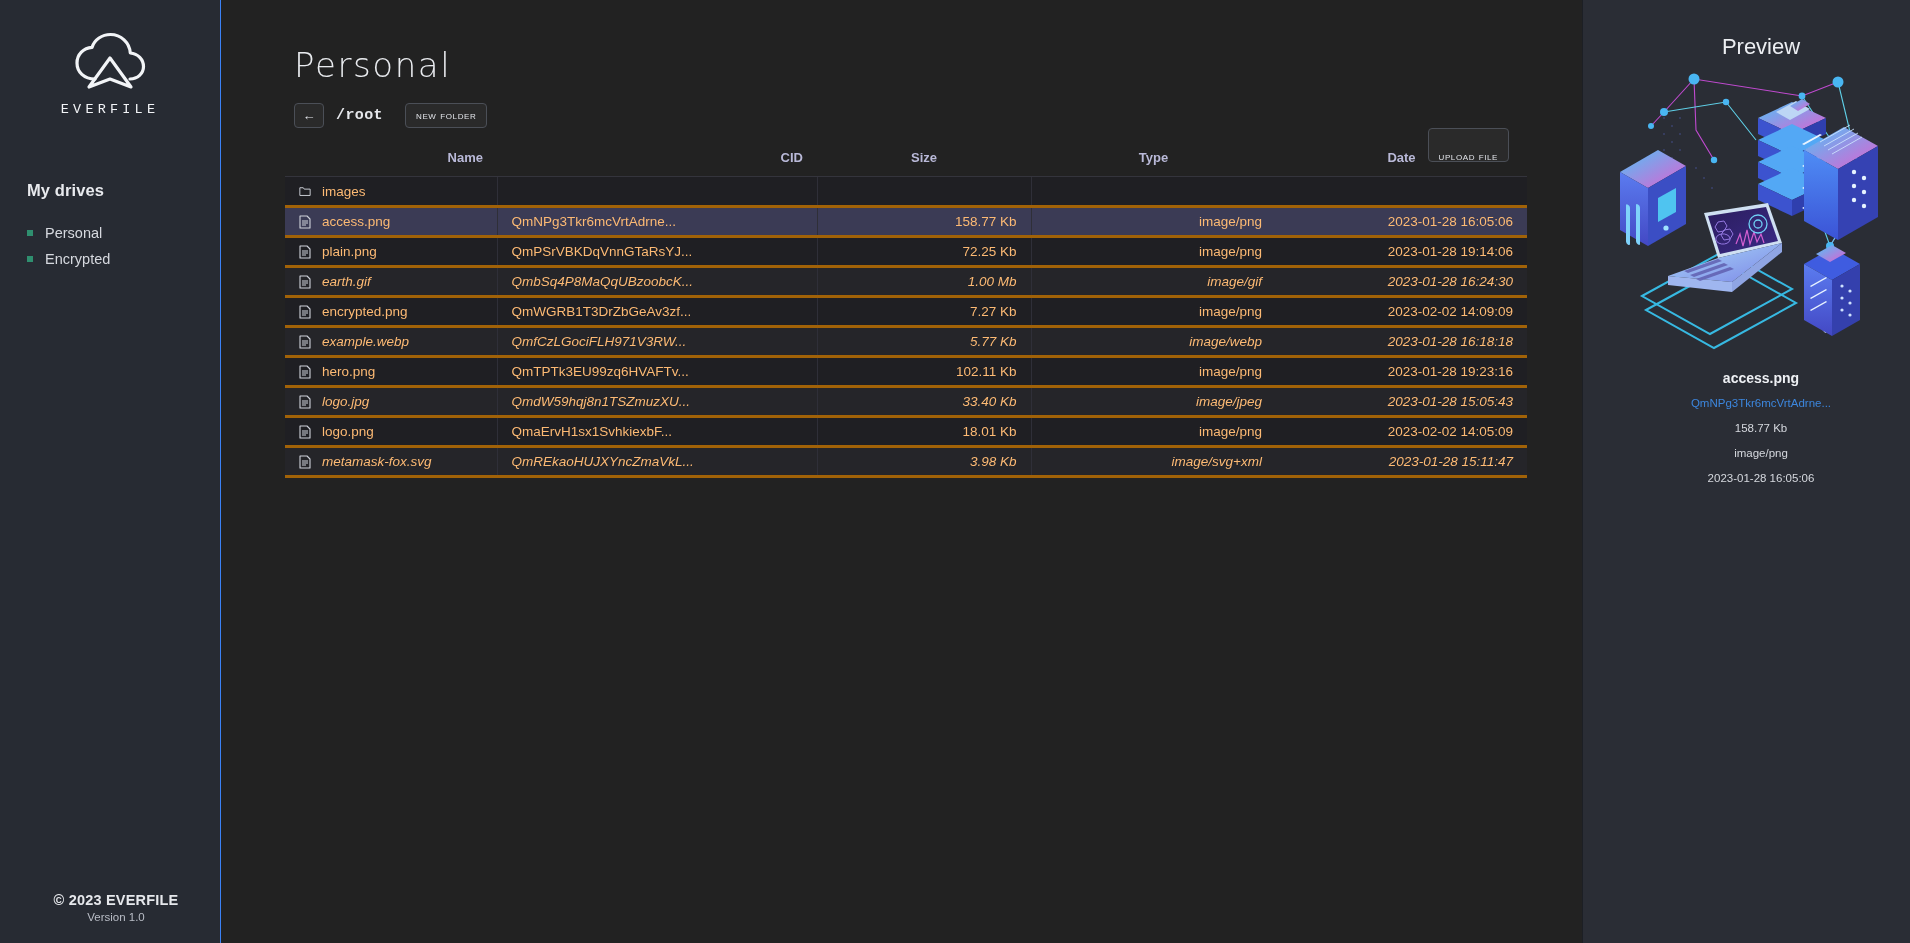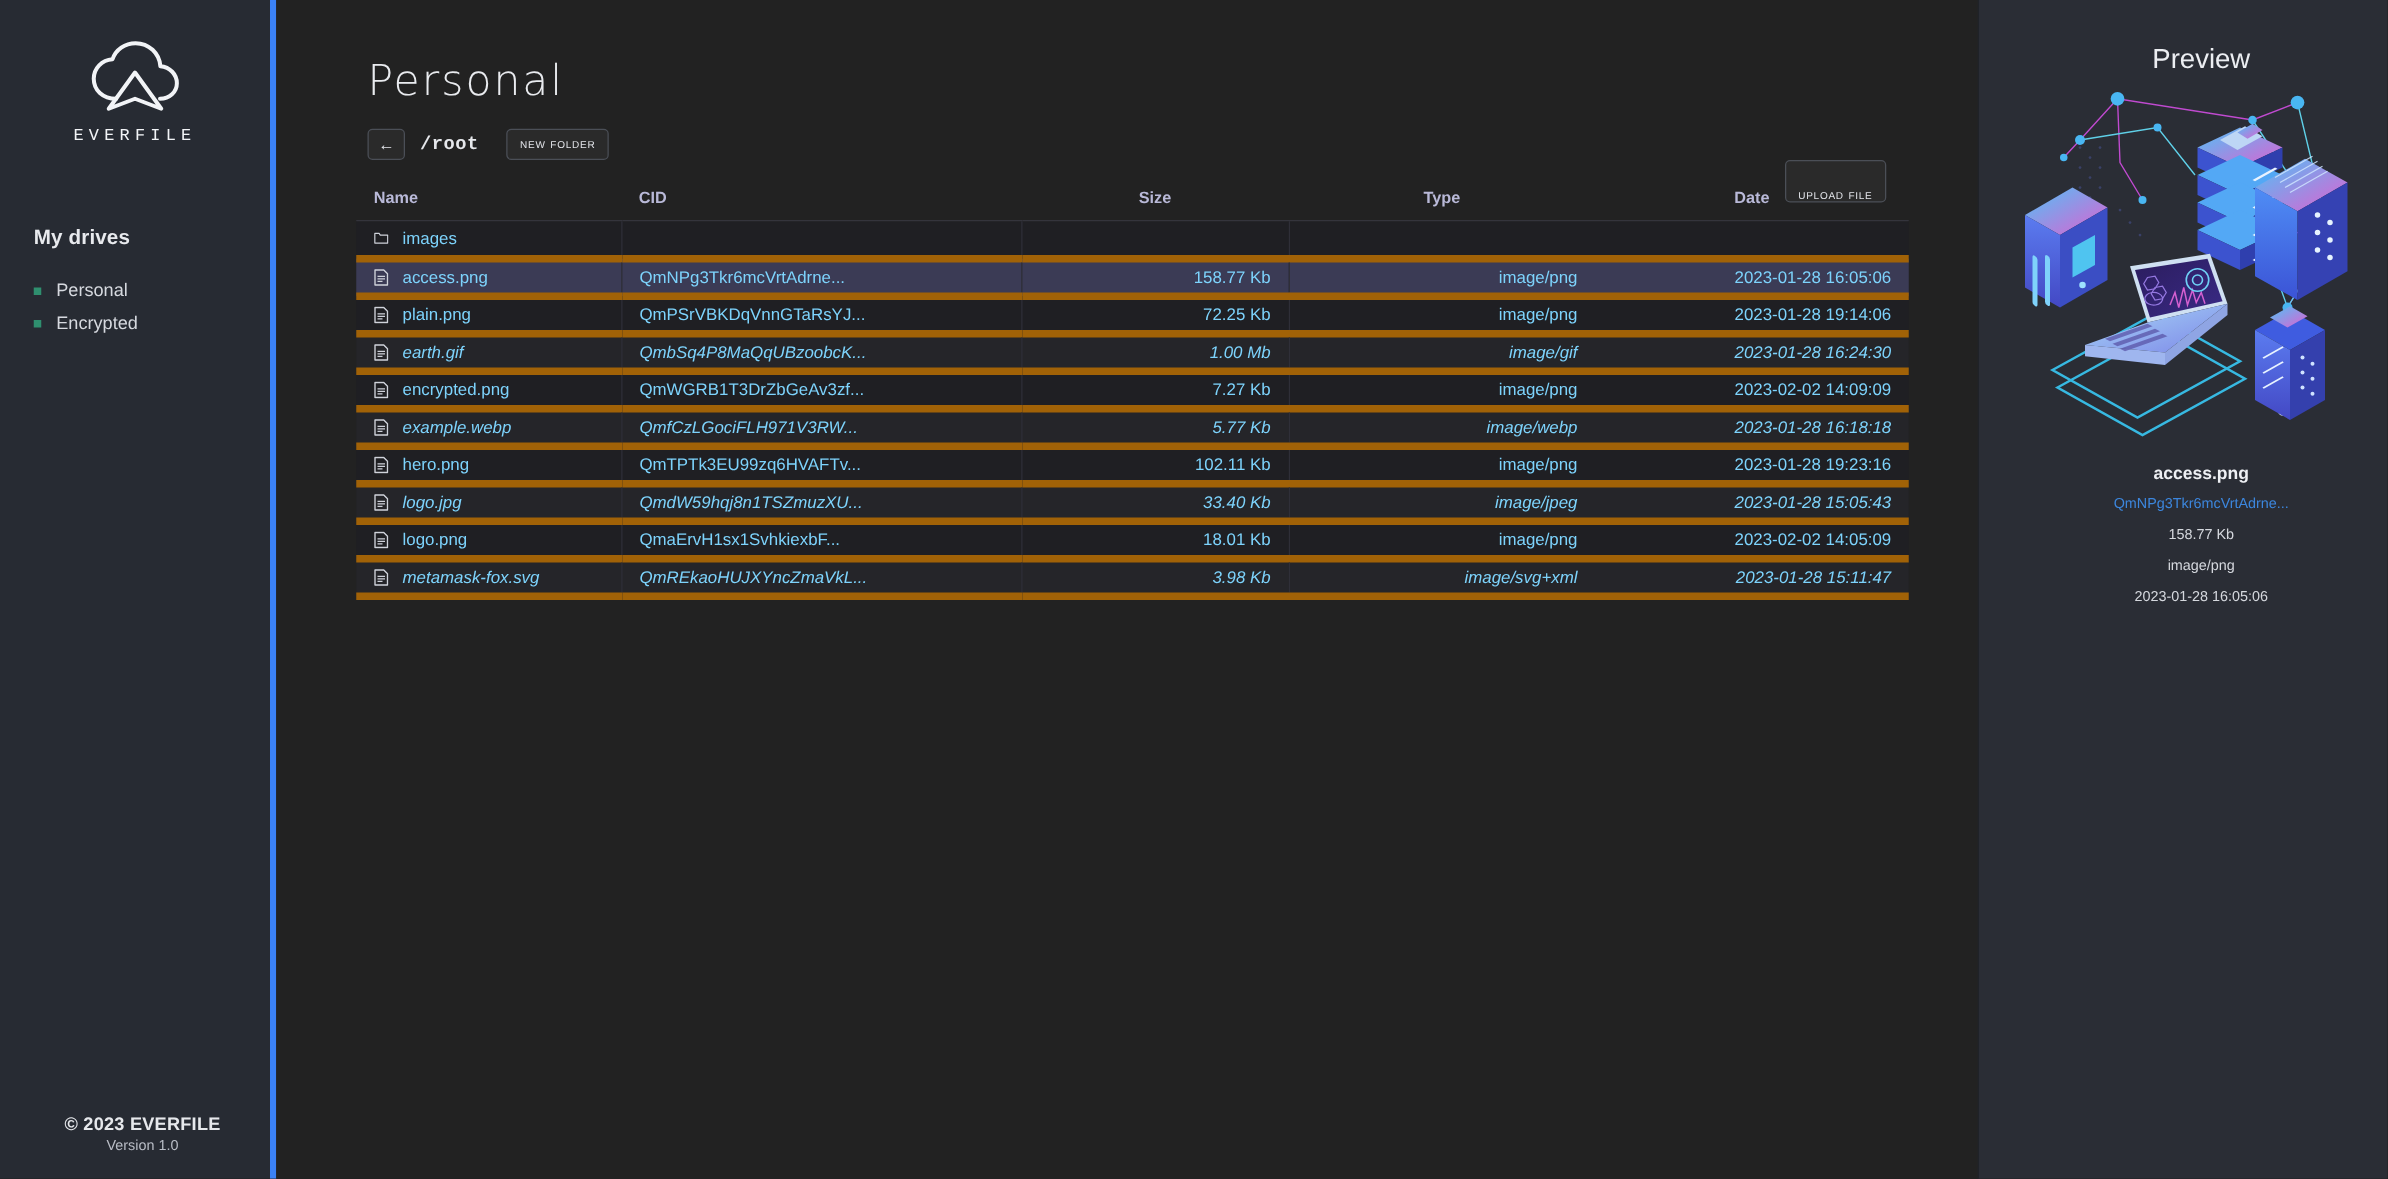--- a/index.html
+++ b/index.html
@@ -8,21 +8,21 @@
     background: #222222;
     font-family: "Liberation Sans", sans-serif;
     overflow: hidden;
   }
   .app { display: flex; width: 1910px; height: 943px; }
 
   
   .sidebar {
     width: 221px; min-width: 221px; height: 943px;
     background: #272b33;
-    border-right: 5px solid #3b82f6;
+    border-right: 1px solid #3b82f6;
     position: relative;
     display: flex; flex-direction: column; align-items: center;
   }
   .logo-wrap { margin-top: 32px; display:flex; flex-direction:column; align-items:center; }
   .logo-mark { width: 74px; height: 58px; }
   .logo-word {
     margin-top: 12px;
     font-size: 13.5px; letter-spacing: 4.2px; color: #f2f4f7;
     font-family: "Liberation Mono", monospace; font-weight: 400;
   }
@@ -70,25 +70,25 @@
     padding: 16px 10px; font-size: 11px;
     font-variant: small-caps; text-transform: lowercase; letter-spacing: .6px;
   }
 
   
   .table { margin-top: 22px; width: 1242px; margin-left: 9px; border-collapse: collapse; }
   .table th {
     font-size: 13px; font-weight: 700; color: #b9b9d8;
     padding: 0 14px 11px 14px; border-bottom: 1px solid #34343c;
   }
-  .table th.c-name, .table th.c-cid { text-align: left; }
+  .table th.c-name, .table th.c-cid { text-align: right; }
   .table th.c-size, .table th.c-type, .table th.c-date { text-align: center; }
   .table td {
-    font-size: 13.5px; color: #7dd3fc; height: 30px;
-    padding: 0 14px; border-bottom: 6px solid #a16207;
+    font-size: 13.5px; color: #fdba74; height: 30px;
+    padding: 0 14px; border-bottom: 3px solid #a16207;
     white-space: nowrap;
   }
   .table td.c-size, .table td.c-type, .table td.c-date { text-align: right; }
   .table td.c-cid, .table td.c-size, .table td.c-type { border-left: 1px solid #2f2f38; }
   tr.row-odd td { background: #252529; font-style: italic; }
   tr.row-even td { background: #1f1f23; }
   tr.row-folder td { background: #1f1f23; }
   tr.row-selected td { background: #3b3b55 !important; }
   tr.row-hoverable { cursor: pointer; }
   .cell-name { display: flex; align-items: center; gap: 11px; }

